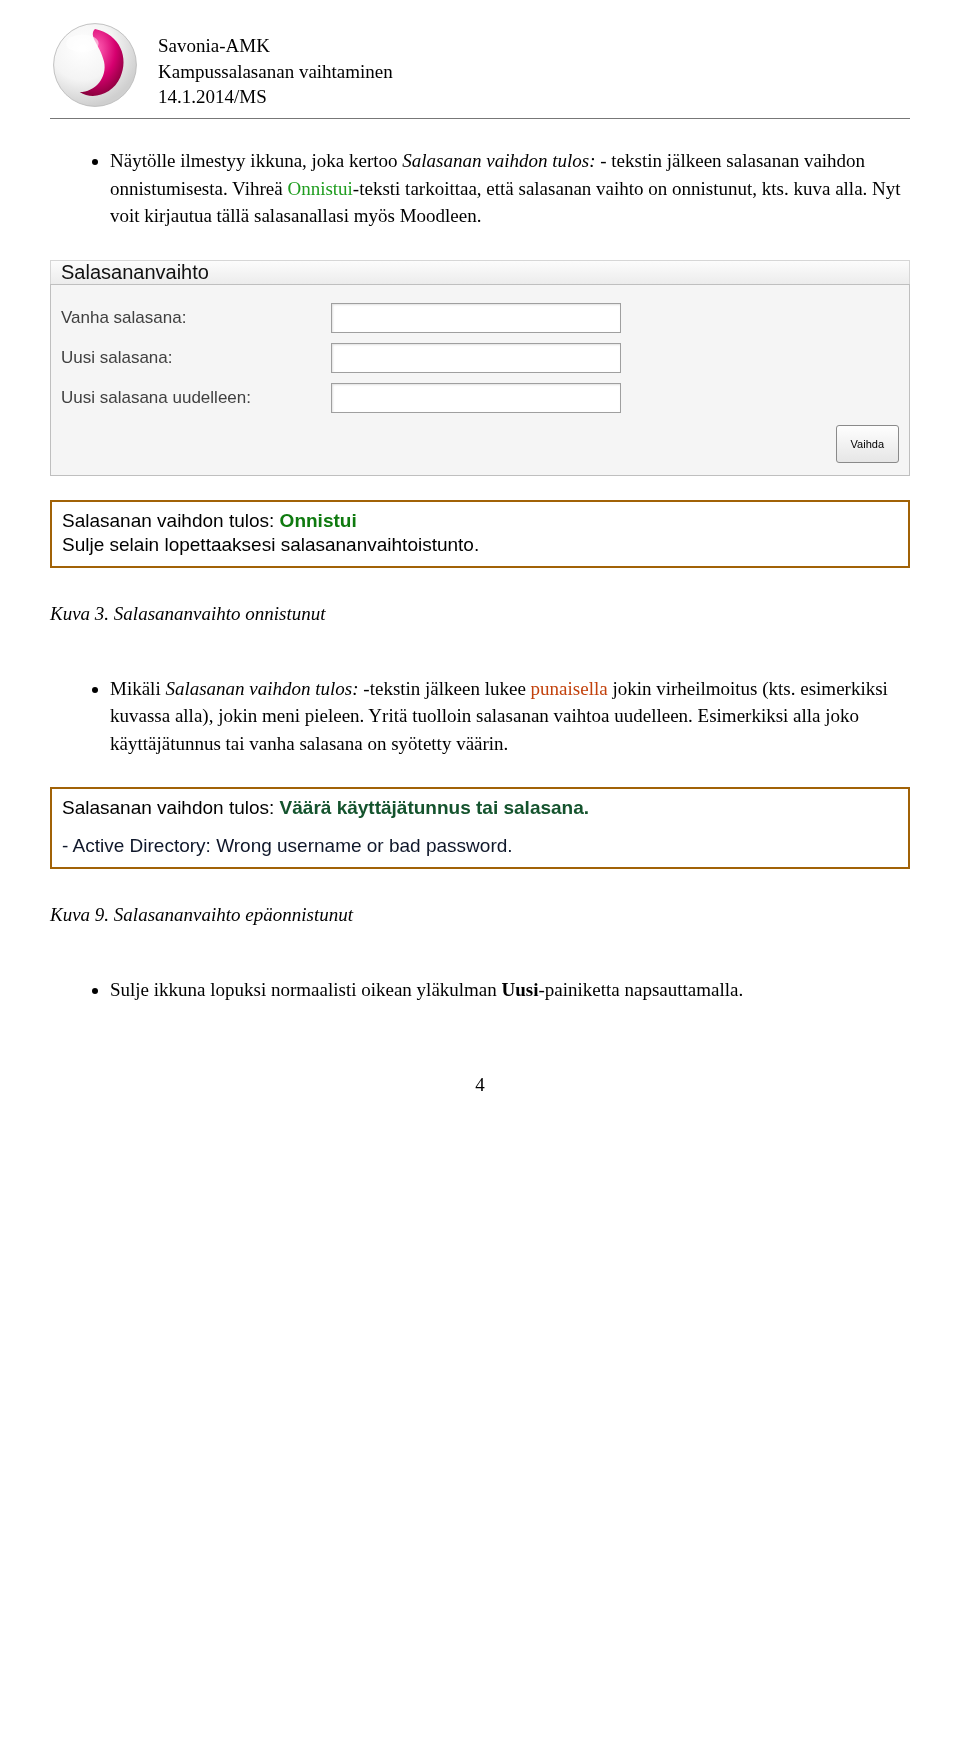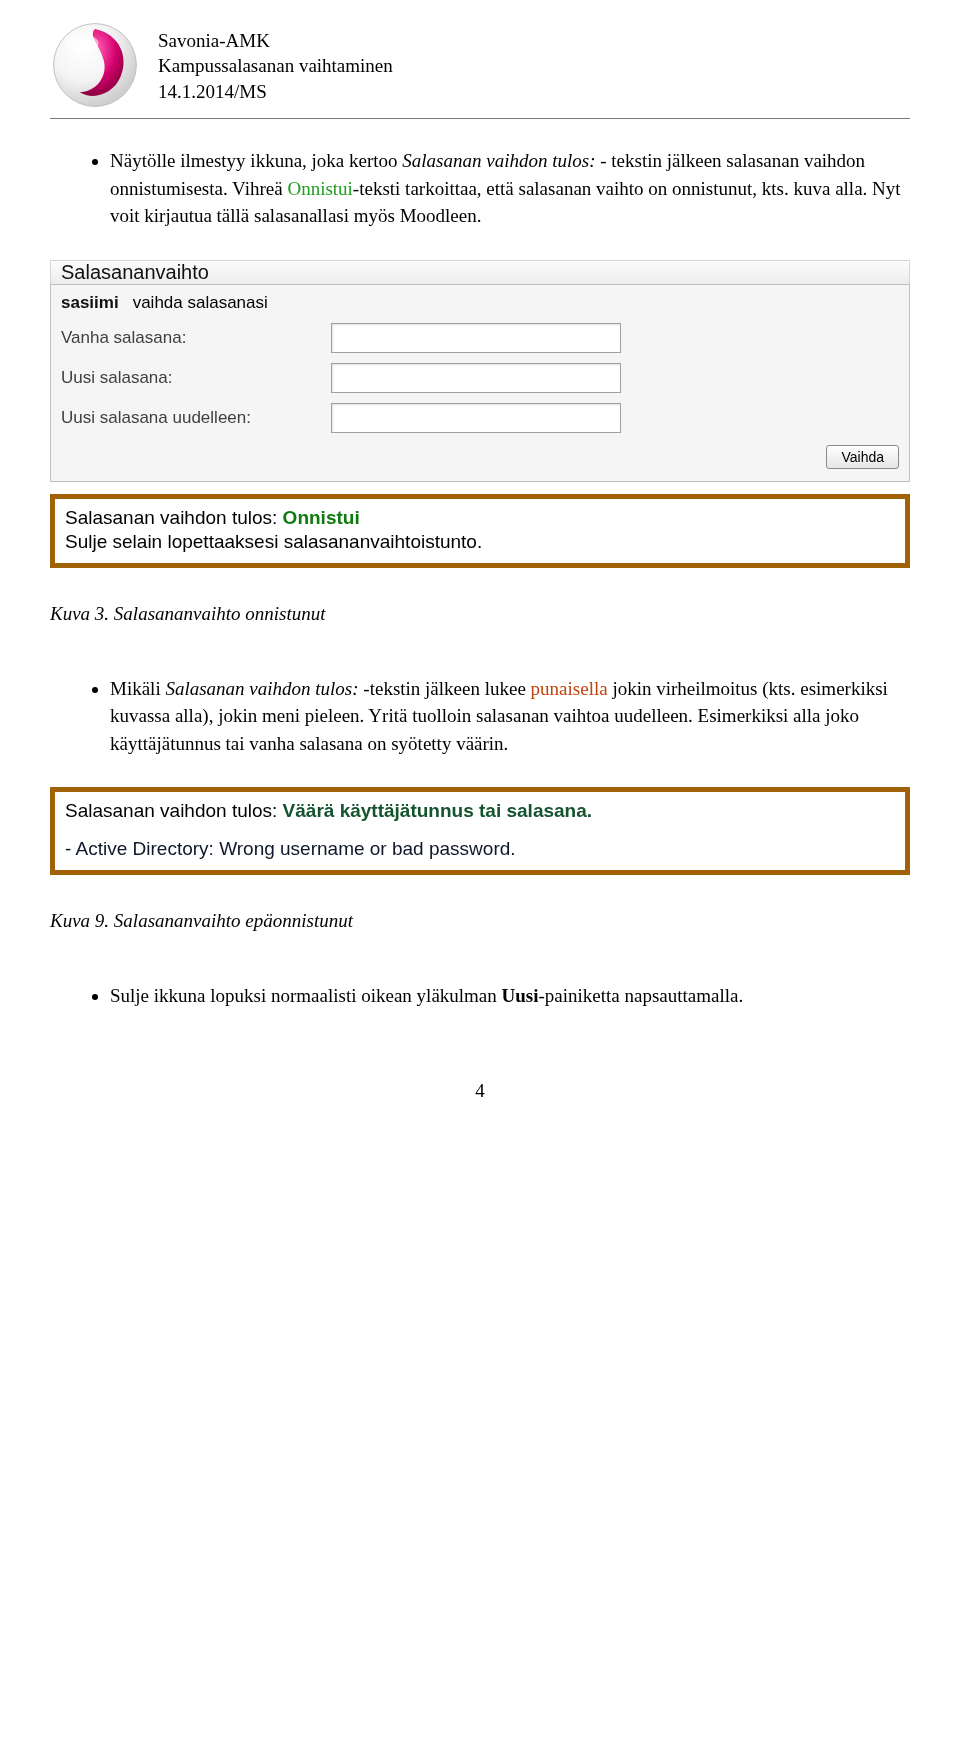--- a/index.html
+++ b/index.html
@@ -7,21 +7,21 @@
       font-size: 19px;
       color: #000;
       background: #fff;
       margin: 0;
       padding: 20px 50px 30px 50px;
       width: 960px;
       box-sizing: border-box;
     }
     .header {
       display: flex;
-      align-items: center;
+      align-items: flex-end;
       gap: 18px;
       border-bottom: 1.5px solid #777;
       padding-bottom: 8px;
       margin-bottom: 28px;
     }
     .logo {
       width: 90px;
       height: 90px;
       flex-shrink: 0;
     }
@@ -86,31 +86,31 @@
       font-family: inherit;
       font-size: 15px;
       padding: 1px 4px;
     }
     .shot-panel .actions {
       text-align: right;
       margin-top: 12px;
     }
     .shot-panel button {
       font-family: inherit;
-      font-size: 14px;
-      padding: 3px 14px;
+      font-size: 11px;
+      padding: 12px 14px;
       border: 1px solid #8a8a8a;
       border-radius: 3px;
       background: linear-gradient(#fefefe,#e6e6e6);
       cursor: pointer;
     }
     .shot-result {
-      border: 5px solid #a16207;
+      border: 2px solid #a16207;
       padding: 8px 10px 10px 10px;
-      margin-top: 12px;
+      margin-top: 24px;
       font-family: Verdana, Arial, sans-serif;
       font-size: 19px;
     }
     .shot-result .r1 { margin-bottom: 2px; }
     .shot-result .status-ok { color: #0f7a0f; font-weight: bold; }
     .shot-result .status-bad { color: #14532d; font-weight: bold; }
     .shot-result .subline { color: #0f172a; margin-top: 16px; }
     .caption {
       text-align: left;
       font-style: italic;
@@ -154,24 +154,20 @@
 
 <ul class="body-list">
   <li>
     <span>Näytölle ilmestyy ikkuna, joka kertoo </span><span class="italic-part">Salasanan vaihdon tulos: </span><span>- tekstin jälkeen salasanan vaihdon onnistumisesta. Vihreä </span><span class="green">Onnistui</span><span>-teksti tarkoittaa, että salasanan vaihto on onnistunut, kts. kuva alla. Nyt voit kirjautua tällä salasanallasi myös Moodleen.</span>
   </li>
 </ul>
 
 <div class="shot">
   <div class="shot-title">Salasananvaihto</div>
   <div class="shot-panel">
-    <div class="toprow">
-      <span class="user-label">sasiimi</span>
-      <span>vaihda salasanasi</span>
-    </div>
     <div class="fieldrow">
       <span class="flabel">Vanha salasana:</span>
       <input type="password" style="">
     </div>
     <div class="fieldrow">
       <span class="flabel">Uusi salasana:</span>
       <input type="password" style="">
     </div>
     <div class="fieldrow">
       <span class="flabel">Uusi salasana uudelleen:</span>

